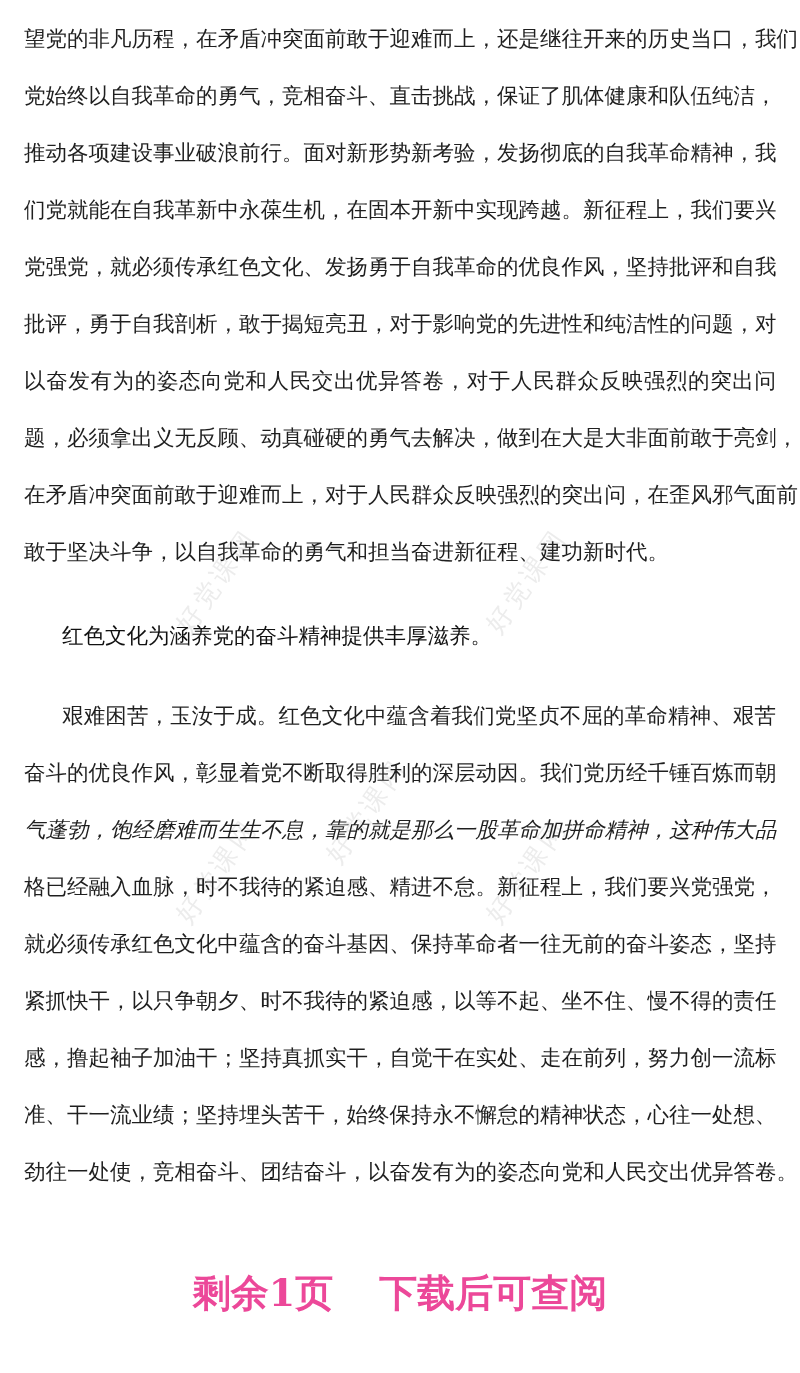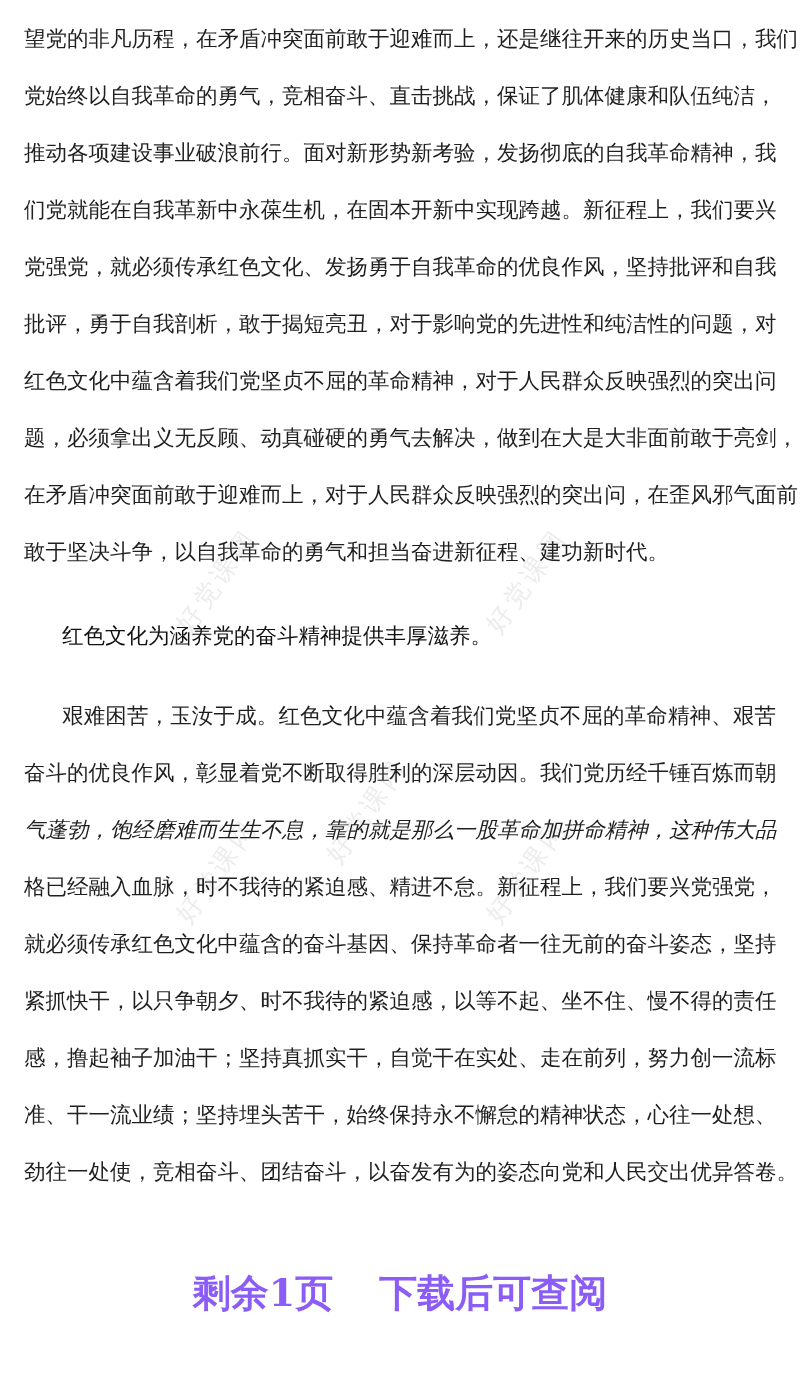--- a/index.html
+++ b/index.html
@@ -64,21 +64,21 @@
     .more-banner {
       position: absolute;
       left: 0;
       top: 1268px;
       width: 800px;
       text-align: center;
       font-family: "DejaVu Serif", "Liberation Serif", serif;
       font-weight: bold;
       font-size: 38px;
       line-height: 50px;
-      color: #8b5cf6;
+      color: #ec4899;
       white-space: nowrap;
     }
     .more-banner span {
       display: inline-block;
     }
     .more-banner .gap {
       width: 46px;
     }
   </style>
 </head>
@@ -92,21 +92,21 @@
   <div class="watermark" style="left:478px; top:910px;">好党课网</div>
   <div class="watermark" style="left:168px; top:910px;">好党课网</div>
 
   <div>
     <div class="line" style="top:24px;">望党的非凡历程，在矛盾冲突面前敢于迎难而上，还是继往开来的历史当口，我们</div>
     <div class="line" style="top:81px;">党始终以自我革命的勇气，竞相奋斗、直击挑战，保证了肌体健康和队伍纯洁，</div>
     <div class="line" style="top:138px;">推动各项建设事业破浪前行。面对新形势新考验，发扬彻底的自我革命精神，我</div>
     <div class="line" style="top:195px;">们党就能在自我革新中永葆生机，在固本开新中实现跨越。新征程上，我们要兴</div>
     <div class="line" style="top:252px;">党强党，就必须传承红色文化、发扬勇于自我革命的优良作风，坚持批评和自我</div>
     <div class="line" style="top:309px;">批评，勇于自我剖析，敢于揭短亮丑，对于影响党的先进性和纯洁性的问题，对</div>
-    <div class="line" style="top:366px;">红色文化中蕴含着我们党坚贞不屈的革命精神，对于人民群众反映强烈的突出问</div>
+    <div class="line" style="top:366px;">以奋发有为的姿态向党和人民交出优异答卷，对于人民群众反映强烈的突出问</div>
     <div class="line" style="top:423px;">题，必须拿出义无反顾、动真碰硬的勇气去解决，做到在大是大非面前敢于亮剑，</div>
     <div class="line" style="top:480px;">在矛盾冲突面前敢于迎难而上，对于人民群众反映强烈的突出问，在歪风邪气面前</div>
     <div class="line last" style="top:537px;">敢于坚决斗争，以自我革命的勇气和担当奋进新征程、建功新时代。</div>
   </div>
 
   <div class="heading" style="top:621px;">红色文化为涵养党的奋斗精神提供丰厚滋养。</div>
 
   <div>
     <div class="line indent" style="top:701px;">艰难困苦，玉汝于成。红色文化中蕴含着我们党坚贞不屈的革命精神、艰苦</div>
     <div class="line" style="top:758px;">奋斗的优良作风，彰显着党不断取得胜利的深层动因。我们党历经千锤百炼而朝</div>

